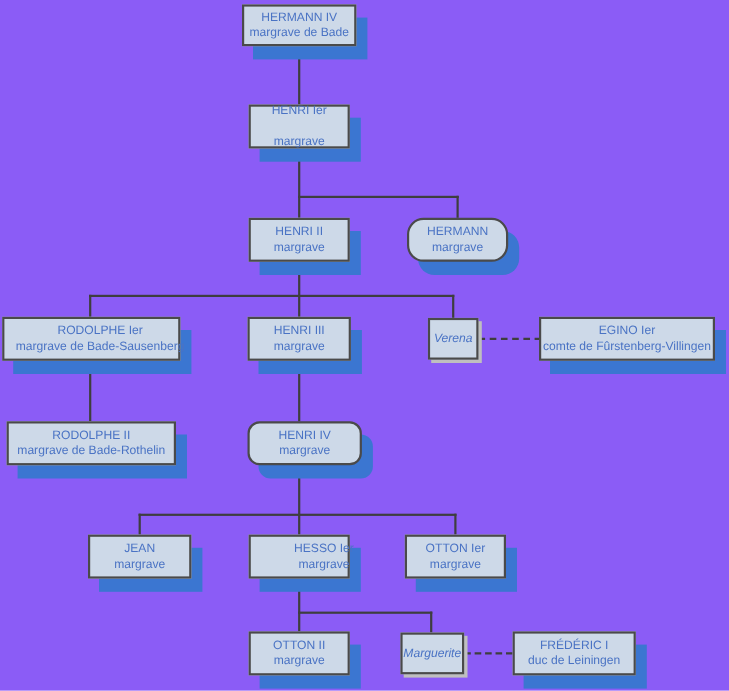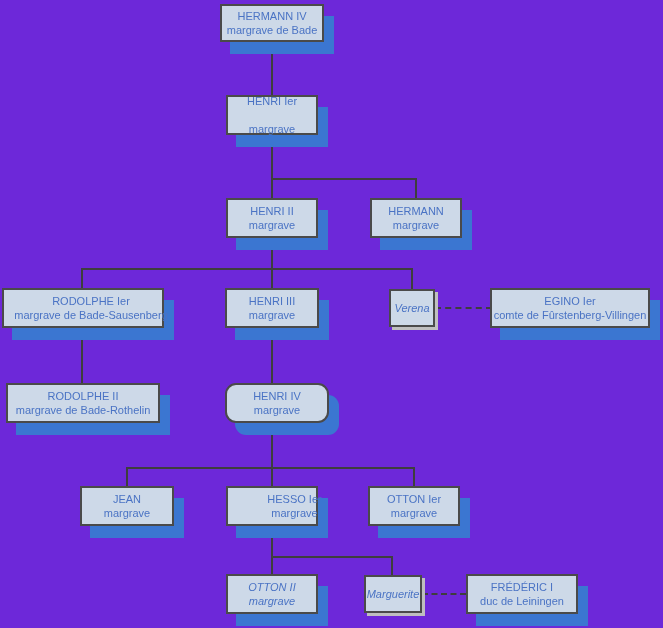--- a/index.html
+++ b/index.html
@@ -7,21 +7,21 @@
     --border:#4a4a4a;
     --shadow:#3b76d1;
     --shadow-light:#bfbfbf;
     --text:#4a73c4;
     --line:#3e3e3e;
   }
   html,body{margin:0;padding:0;background:#ffffff;}
   .canvas{
     position:relative;
     width:663px;height:628px;
-    background:#6d28d9;
+    background:#8b5cf6;
     overflow:hidden;
     font-family:"Liberation Sans", sans-serif;
   }
   .node{
     position:absolute;
     box-sizing:border-box;
     background:var(--fill);
     border:2px solid var(--border);
     box-shadow:10px 12px 0 0 var(--shadow);
     display:flex;
@@ -86,21 +86,21 @@
   <div class="node" style="left:226px;top:95px;width:92px;height:40px;gap:14px;">
     <div>HENRI Ier</div>
     <div>margrave</div>
   </div>
 
   <div class="node" style="left:226px;top:198px;width:92px;height:40px;">
     <div>HENRI II</div>
     <div>margrave</div>
   </div>
 
-  <div class="node" style="left:370px;top:198px;width:92px;height:40px;">
+  <div class="node" style="left:370px;top:198px;width:92px;height:40px;border-radius:15px;">
     <div>HERMANN</div>
     <div>margrave</div>
   </div>
 
   <div class="node" style="left:2px;top:288px;width:162px;height:40px;padding-left:16px;">
     <div>RODOLPHE Ier</div>
     <div>margrave de Bade-Sausenberg</div>
   </div>
 
   <div class="node" style="left:225px;top:288px;width:94px;height:40px;">
@@ -135,21 +135,21 @@
   <div class="node" style="left:226px;top:486px;width:92px;height:40px;padding-left:45px;">
     <div>HESSO Ier</div>
     <div>margrave</div>
   </div>
 
   <div class="node" style="left:368px;top:486px;width:92px;height:40px;">
     <div>OTTON Ier</div>
     <div>margrave</div>
   </div>
 
-  <div class="node" style="left:226px;top:574px;width:92px;height:40px;font-style:italic;">
+  <div class="node" style="left:226px;top:574px;width:92px;height:40px;">
     <div>OTTON II</div>
     <div>margrave</div>
   </div>
 
   <div class="node small" style="left:364px;top:575px;width:58px;height:38px;">
     <div>Marguerite</div>
   </div>
 
   <div class="node" style="left:466px;top:574px;width:112px;height:40px;">
     <div>FRÉDÉRIC I</div>

